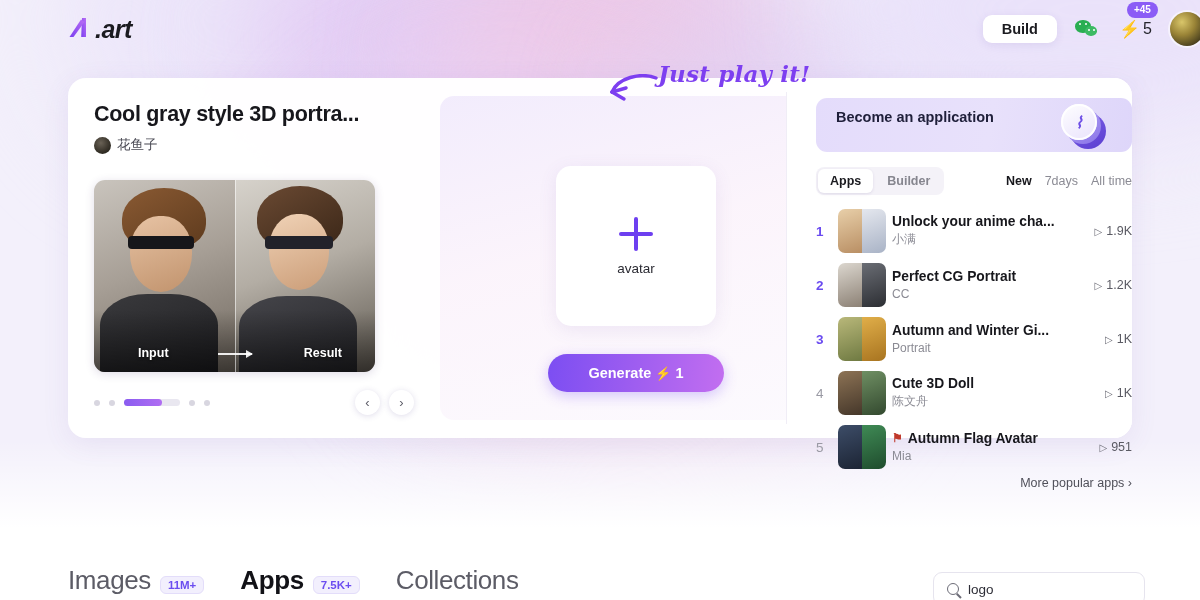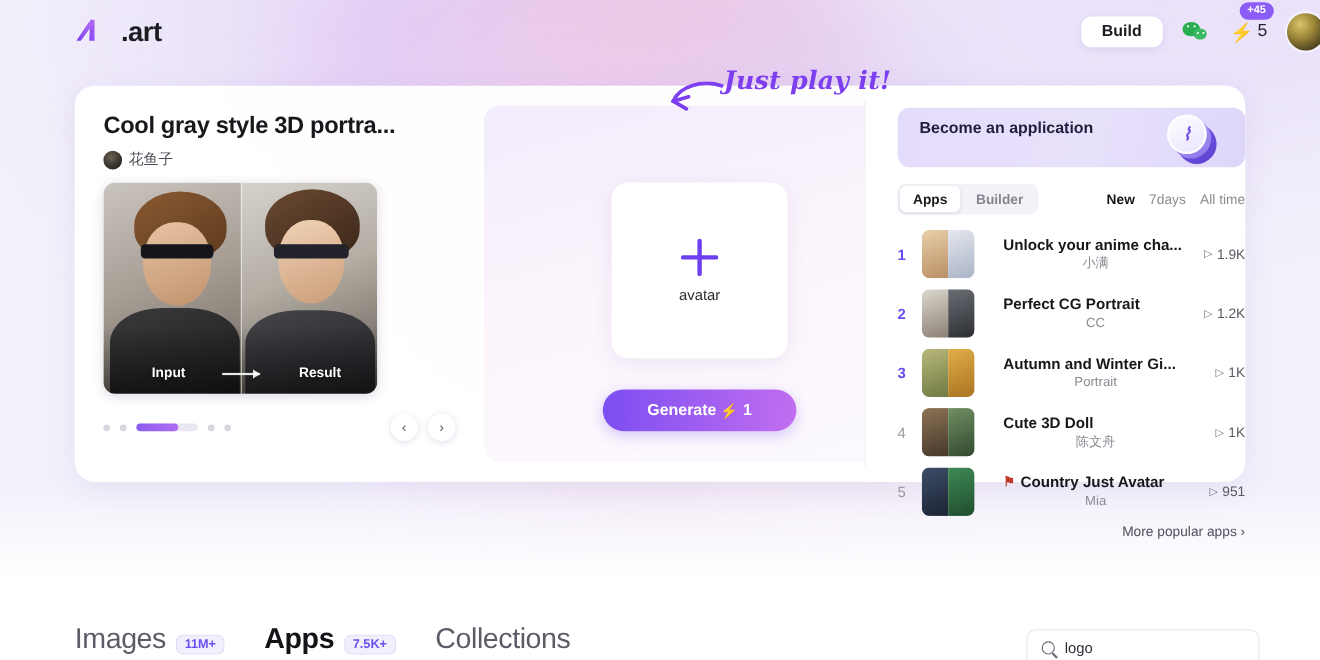--- a/index.html
+++ b/index.html
@@ -26,21 +26,21 @@
     background: linear-gradient(to bottom, rgba(255,255,255,0) 0%, #ffffff 55%);
   }
 
   
   #header {
     position: absolute; left: 0; top: 0; width: 1200px; height: 58px;
     display: flex; align-items: center; padding: 0 10px 0 68px; z-index: 20;
   }
   #logo { display: flex; align-items: center; gap: 0px; }
   .logo-a { width: 26px; height: 26px; position: relative; }
-  .logo-text { font-size: 25px; font-weight: 700; color: #1b1b20; letter-spacing: -.5px; margin-left: 16px; }
+  .logo-text { font-size: 25px; font-weight: 700; color: #1b1b20; letter-spacing: -.5px; margin-left: 1px; font-style: italic; }
   #header-right { margin-left: auto; display: flex; align-items: center; gap: 18px; padding-right: 0px; }
   #build-btn {
     background: #fff; border: none; border-radius: 9px; padding: 6px 19px;
     font-size: 14.5px; font-weight: 600; color: #1b1b20; cursor: pointer;
     box-shadow: 0 2px 8px rgba(90,60,160,.10); font-family: inherit;
   }
   #wechat-icon { width: 26px; height: 22px; position: relative; cursor: pointer; }
   .wx-b { position: absolute; border-radius: 50%; background: #2aae52; }
   .wx-big { width: 16px; height: 13px; left: 0; top: 2px; border-radius: 48%; }
   .wx-small { width: 12px; height: 10px; left: 10px; top: 8px; border-radius: 48%; background: #3cba63; }
@@ -73,21 +73,21 @@
     white-space: nowrap; overflow: hidden;
   }
   #app-author { display: flex; align-items: center; gap: 6px; margin-top: 9px; }
   #author-avatar {
     width: 17px; height: 17px; border-radius: 50%;
     background: radial-gradient(circle at 40% 35%, #6a6256 0%, #3a352c 55%, #16150f 100%);
   }
   #author-name { font-size: 13.5px; color: #4a4a54; }
 
   #preview {
-    position: relative; margin-top: 12px; width: 249px; height: 192px;
+    position: relative; margin-top: 26px; width: 281px; height: 192px;
     border-radius: 11px; overflow: hidden;
     box-shadow: 0 2px 10px rgba(60,40,100,.16);
   }
   .half { position: absolute; top: 0; height: 100%; width: 50%; overflow: hidden; }
   .half.left { left: 0; background: linear-gradient(160deg,#c9c4bd 0%,#a79f96 45%,#70685f 100%); }
   .half.right { left: 50%; background: linear-gradient(160deg,#d6d2cb 0%,#b3ada4 45%,#5d574f 100%); }
   .person { position: absolute; left: 0; top: 0; width: 100%; height: 100%; }
   .hair {
     position: absolute; border-radius: 50% 50% 42% 42%;
   }
@@ -219,21 +219,21 @@
   .rank-row {
     display: flex; align-items: center; height: 54px; cursor: pointer;
   }
   .rank-num { width: 22px; font-size: 13.5px; font-weight: 700; color: #6a4bf0; flex: none; }
   .rank-num.dim { color: #9a9aa4; font-weight: 500; }
   .thumb {
     width: 48px; height: 44px; border-radius: 7px; flex: none; overflow: hidden; position: relative;
     display: flex;
   }
   .thumb .th { width: 50%; height: 100%; }
-  .rank-info { flex: 1; min-width: 0; margin-left: 26px; text-align: center; }
+  .rank-info { flex: 1; min-width: 0; margin-left: 6px; }
   .rank-title {
     font-size: 13.8px; font-weight: 700; color: #17171c; white-space: nowrap;
     overflow: hidden; text-overflow: ellipsis; display: flex; align-items: center; gap: 5px;
   }
   .rank-flag { color: #c0392b; font-size: 12px; }
   .rank-author { font-size: 12px; color: #8b8b94; margin-top: 3px; }
   .rank-plays {
     flex: none; font-size: 12.5px; color: #5a5a63; display: flex; align-items: center; gap: 4px;
     width: 52px; justify-content: flex-end;
   }
@@ -492,21 +492,21 @@
 
     <div class="rank-row">
       <span class="rank-num dim">5</span>
       <span class="thumb">
         <span class="th" style="background:linear-gradient(160deg,#3d4d68,#1c2434);"></span>
         <span class="th" style="background:linear-gradient(160deg,#3f8a55,#1f4c2d);"></span>
       </span>
       <span class="rank-info">
         <span class="rank-title">
           <span class="rank-flag">⚑</span>
-          <span>Country Just Avatar</span>
+          <span>Autumn Flag Avatar</span>
         </span>
         <span class="rank-author">Mia</span>
       </span>
       <span class="rank-plays">
         <span class="play-icon">▷</span>
         <span>951</span>
       </span>
     </div>
 
   </div>

